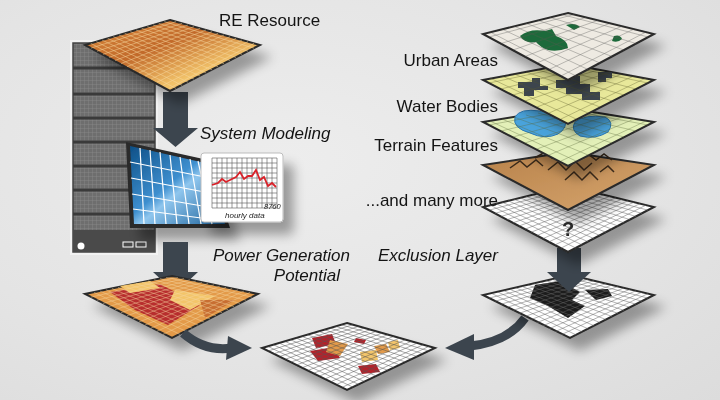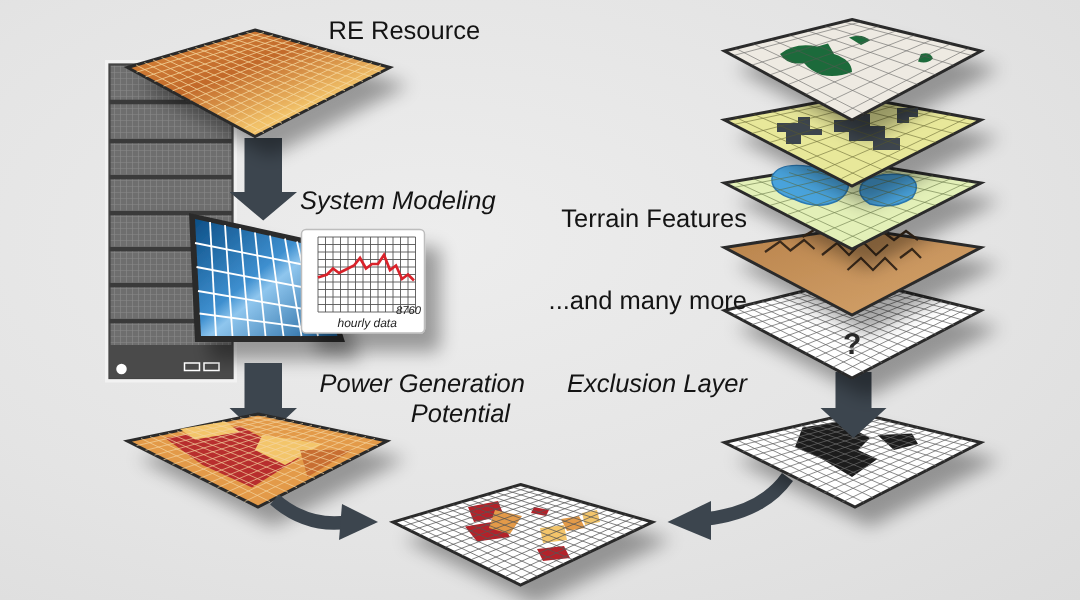--- a/index.html
+++ b/index.html
@@ -401,17 +401,19 @@
       <line x1="490" y1="32" x2="576" y2="76"></line>
     </g>
   </g>
 </svg>
 
 <div class="label" style="left:219px; top:12px;">RE Resource</div>
 <div class="label it" style="left:200px; top:125px;text-align:center;">System Modeling</div>
 <div class="label it right" style="left:200px; top:247px; width:140px;margin-left:10px;">Power Generation</div>
 <div class="label it right" style="left:200px; top:267px; width:140px;">Potential</div>
 
+<div class="label right" style="left:330px; top:52px; width:168px;">Urban Areas</div>
+<div class="label right" style="left:330px; top:98px; width:168px;">Water Bodies</div>
 <div class="label right" style="left:330px; top:137px; width:168px;">Terrain Features</div>
 <div class="label right" style="left:330px; top:180px; width:168px;margin-top:12px;">...and many more</div>
 <div class="label it right" style="left:330px; top:247px; width:168px;">Exclusion Layer</div>
 
 </div>
 
 </body></html>

